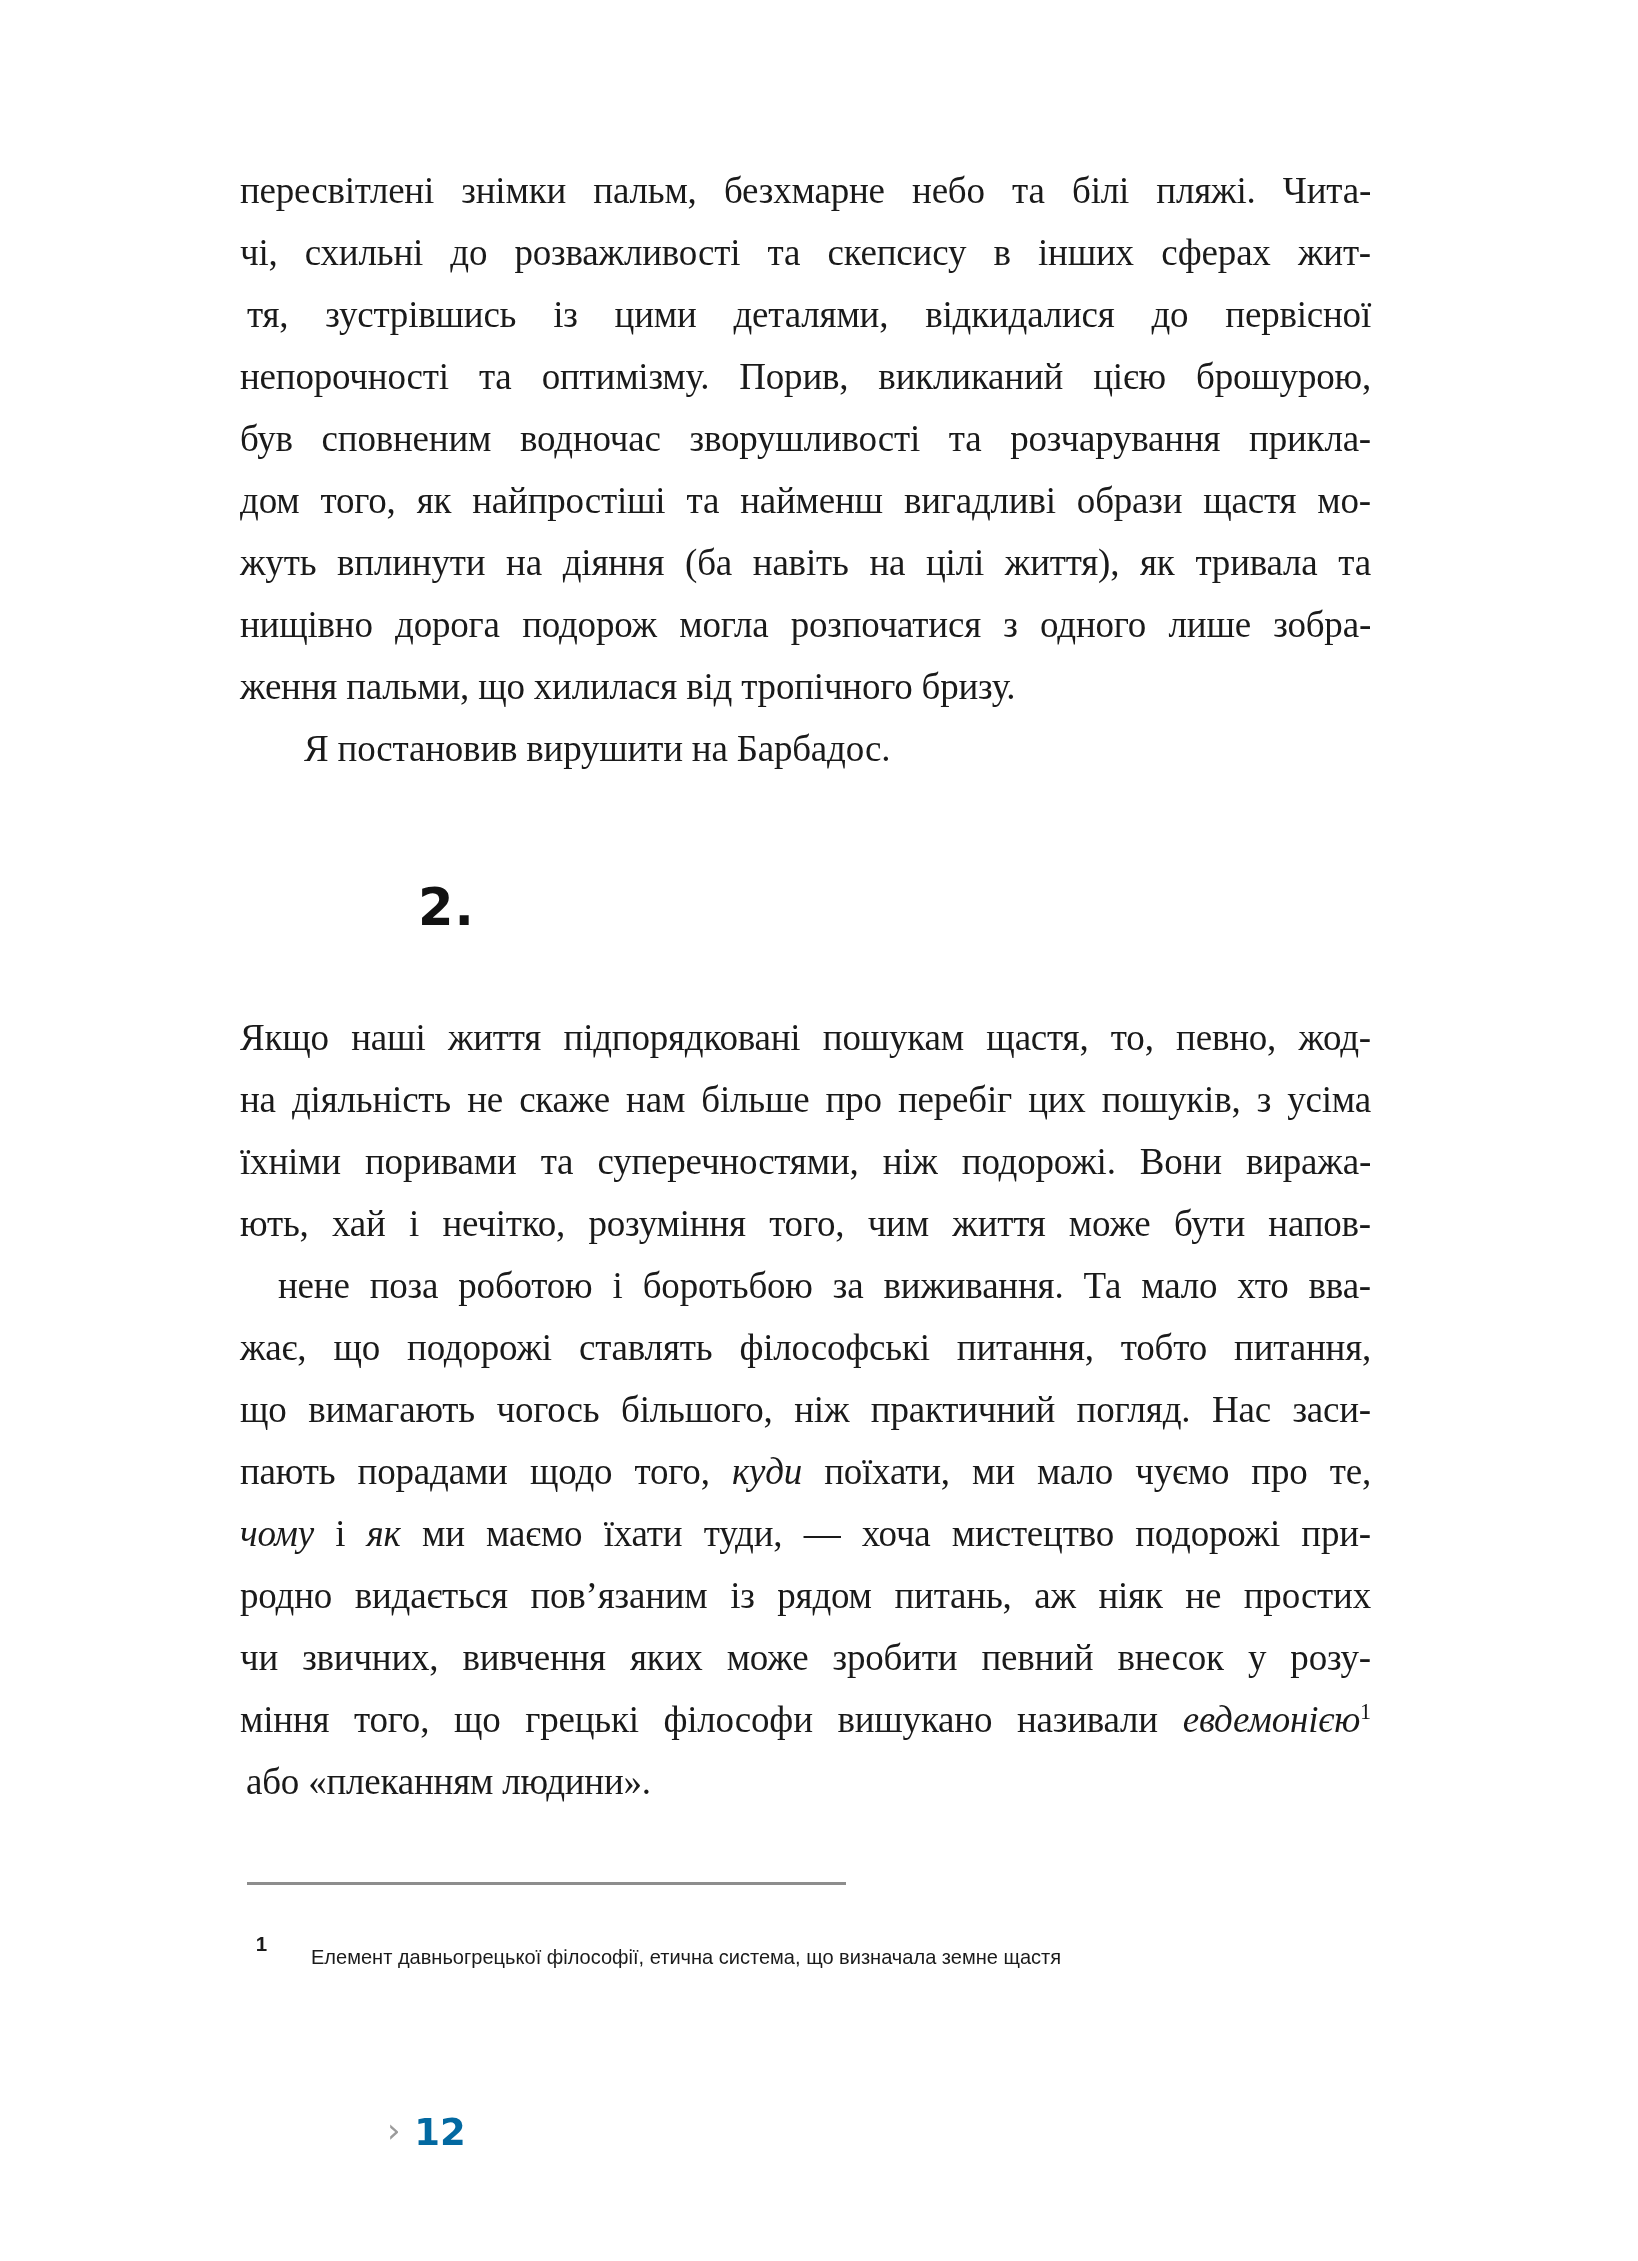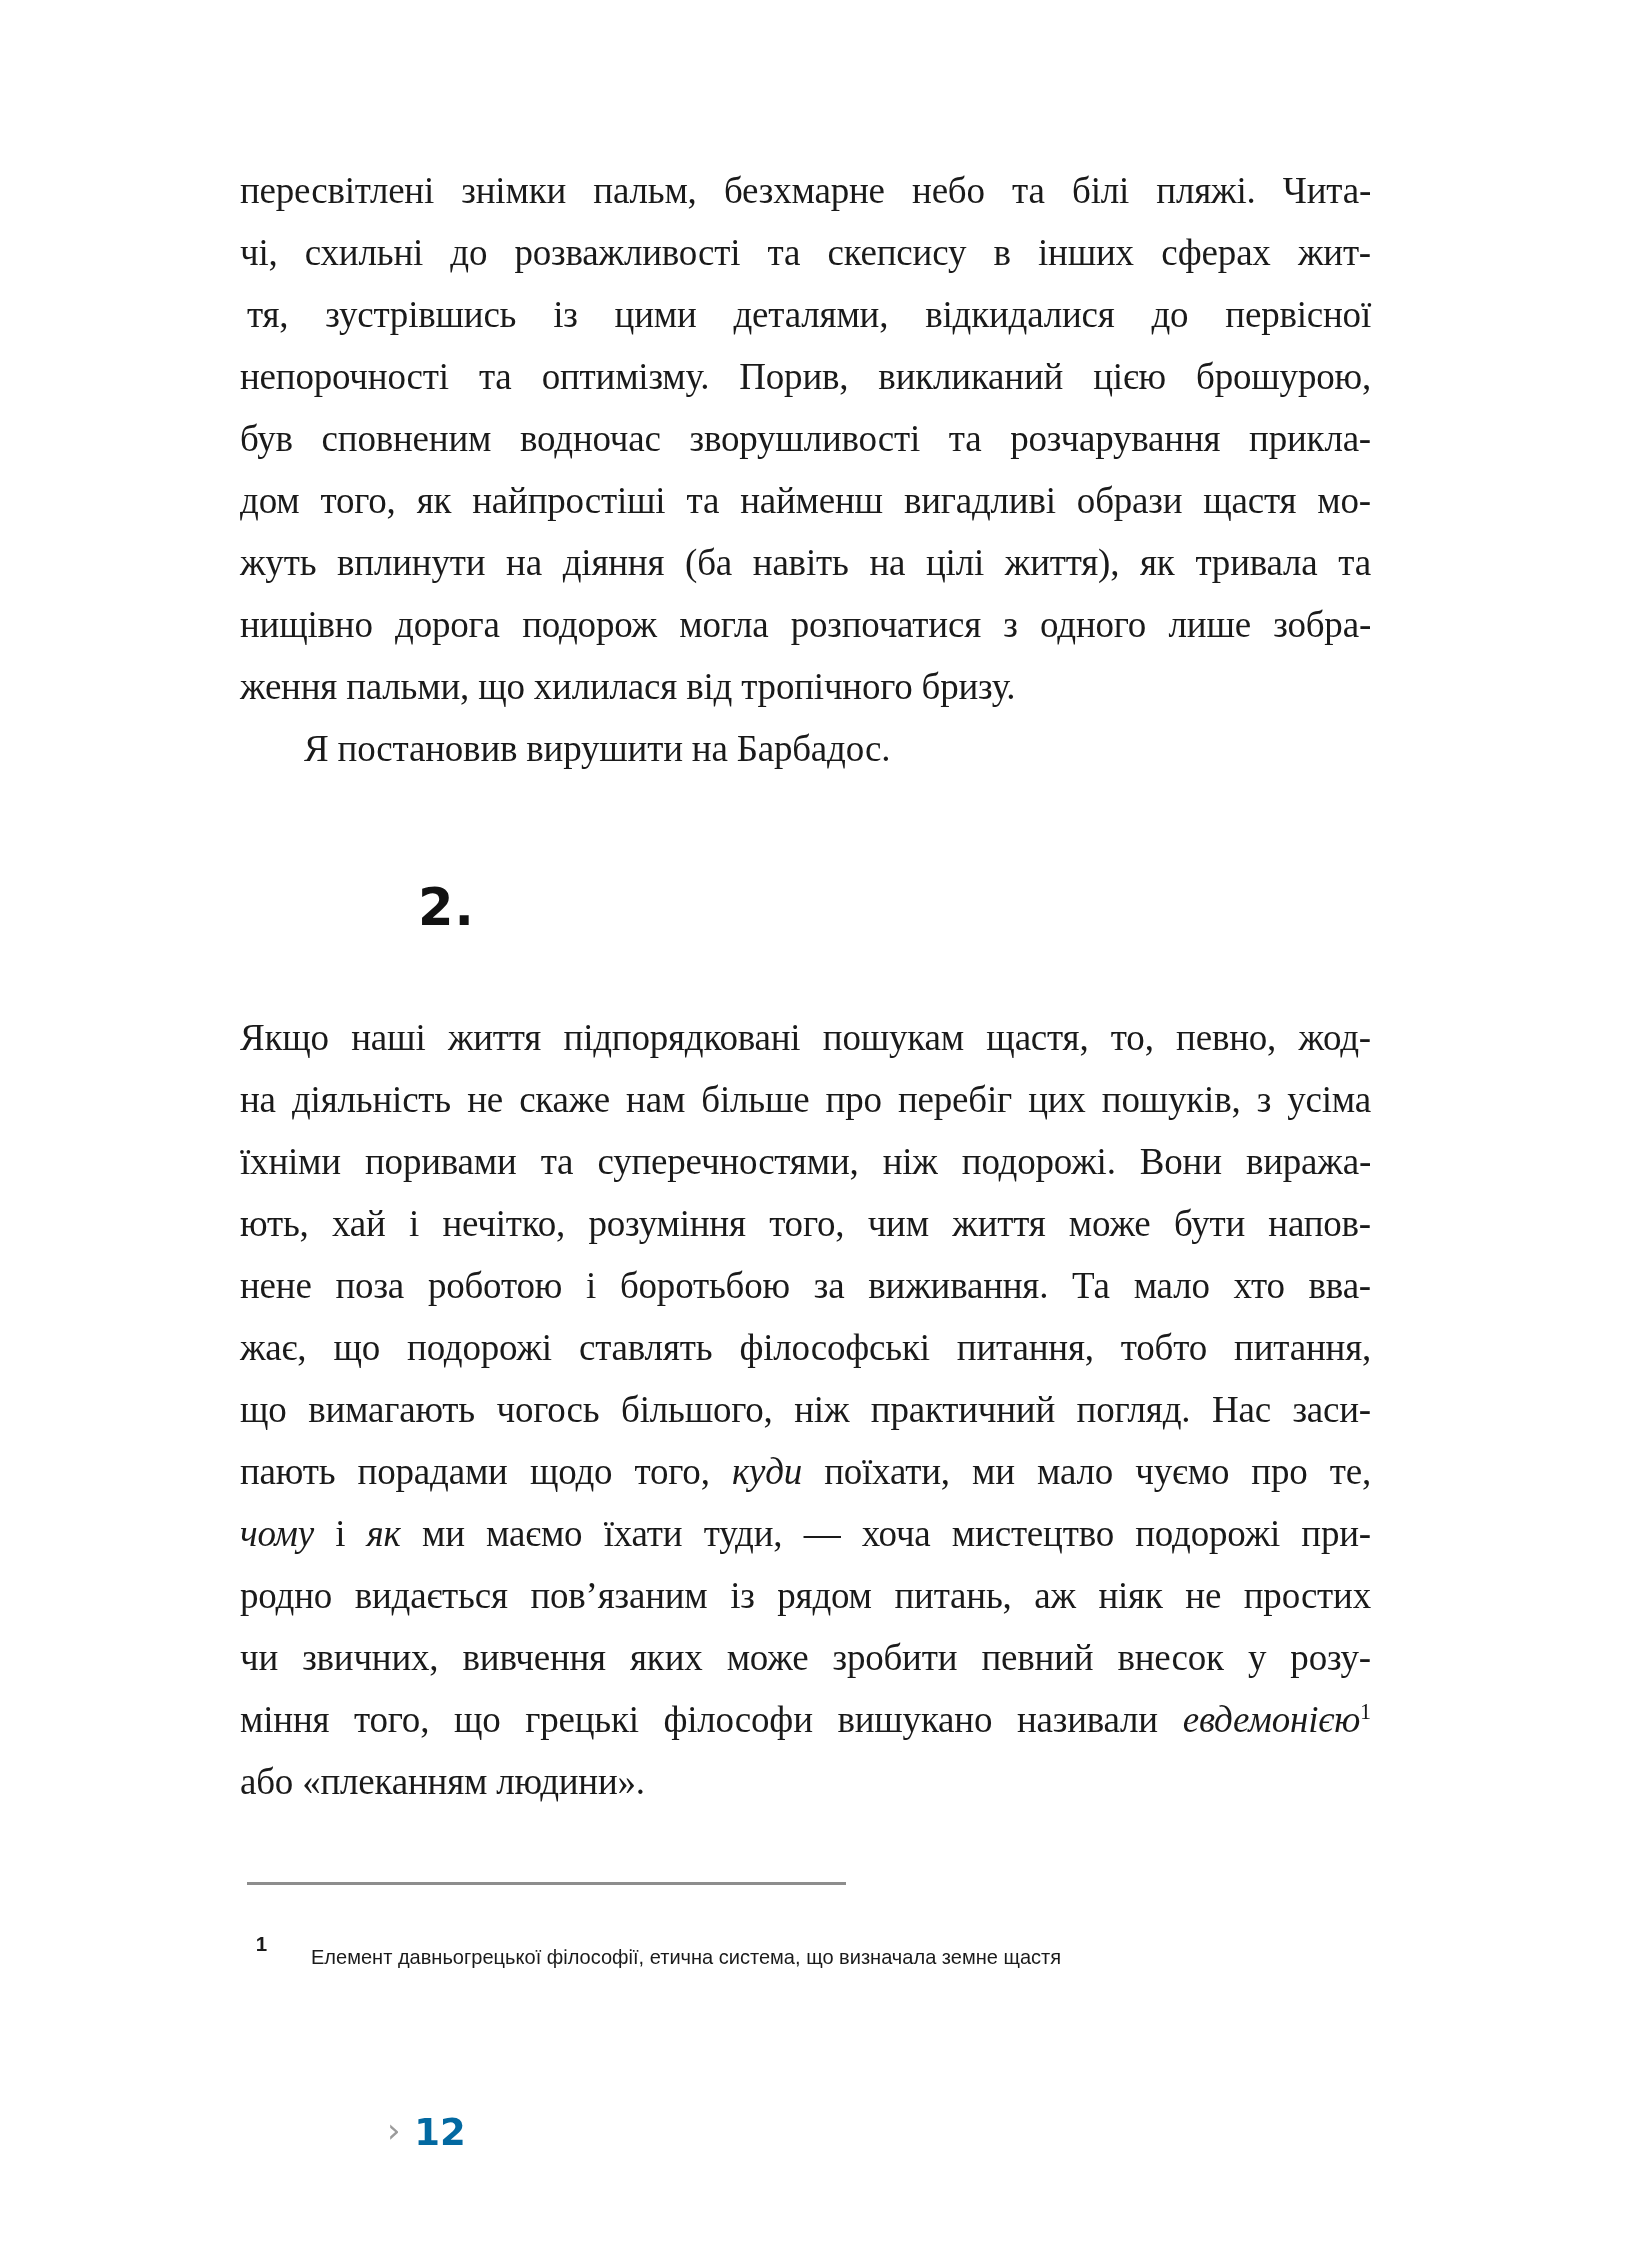--- a/index.html
+++ b/index.html
@@ -72,29 +72,29 @@
   </div>
 
   <h2 class="chapter-num">2.</h2>
 
   <div class="text-col" id="block-p3">
     <div class="para">
         <div class="line" style="white-space: normal;">Якщо наші життя підпорядковані пошукам щастя, то, певно, жод-</div>
         <div class="line" style="white-space: normal;">на діяльність не скаже нам більше про перебіг цих пошуків, з усіма</div>
         <div class="line" style="white-space: normal;">їхніми поривами та суперечностями, ніж подорожі. Вони виража-</div>
         <div class="line" style="white-space: normal;">ють, хай і нечітко, розуміння того, чим життя може бути напов-</div>
-        <div class="line" style="white-space: normal;">нене поза роботою і боротьбою за виживання. Та мало хто вва-</div>
+        <div class="line" style="white-space: normal; margin-left: 38px;">нене поза роботою і боротьбою за виживання. Та мало хто вва-</div>
         <div class="line" style="white-space: normal;">жає, що подорожі ставлять філософські питання, тобто питання,</div>
         <div class="line" style="white-space: normal;">що вимагають чогось більшого, ніж практичний погляд. Нас заси-</div>
         <div class="line" style="white-space: normal;">пають порадами щодо того, <em>куди</em> поїхати, ми мало чуємо про те,</div>
         <div class="line" style="white-space: normal;"><em>чому</em> і <em>як</em> ми маємо їхати туди, — хоча мистецтво подорожі при-</div>
         <div class="line" style="white-space: normal;">родно видається пов’язаним із рядом питань, аж ніяк не простих</div>
         <div class="line" style="white-space: normal;">чи звичних, вивчення яких може зробити певний внесок у розу-</div>
         <div class="line" style="white-space: normal;">міння того, що грецькі філософи вишукано називали <em>евдемонією</em><sup>1</sup></div>
-        <div class="line line-last" style="white-space: normal;">або «плеканням людини».</div>
+        <div class="line line-last" style="white-space: normal; margin-left: 6px;">або «плеканням людини».</div>
       </div>
   </div>
 
   <div class="fn-rule"></div>
 
   <div class="footnote">
     <span class="fn-marker">1</span>
     <div class="fn-text">
         <div class="line" style="white-space: nowrap; transform-origin: 0px 50%; transform: scaleX(0.953824);">Елемент давньогрецької філософії, етична система, що визначала земне щастя</div>
       </div>

